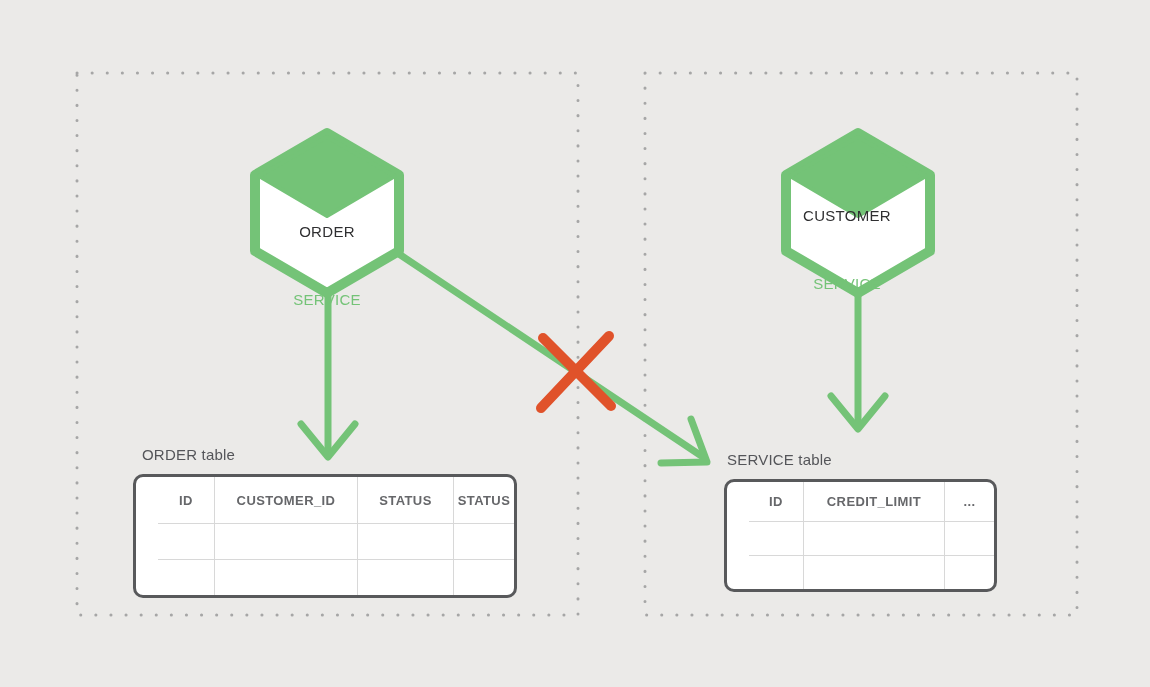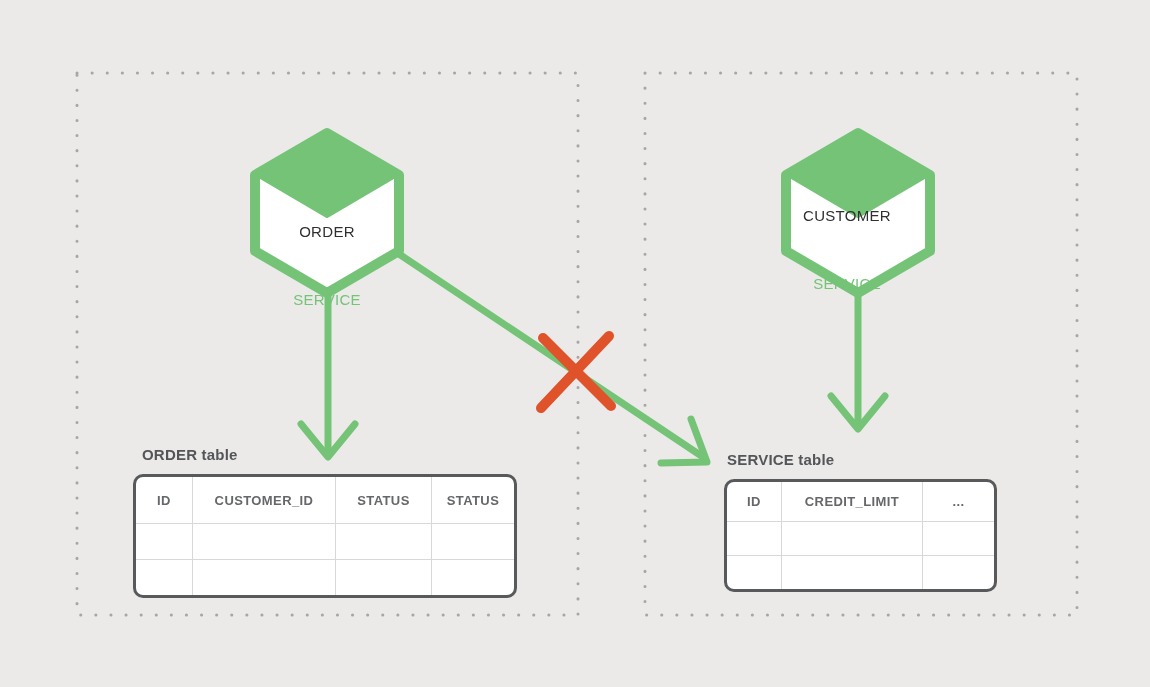--- a/index.html
+++ b/index.html
@@ -18,25 +18,25 @@
   .cross line{stroke:var(--red);stroke-width:10;stroke-linecap:round;}
   .hex-outline{fill:var(--hex_fill);stroke:var(--green);stroke-width:10;stroke-linejoin:round;}
   .hex-top{fill:var(--green);stroke:var(--green);stroke-width:4;stroke-linejoin:round;}
 
   
   .svc-label{position:absolute;text-align:center;line-height:20px;font-weight:400;font-size:15px;letter-spacing:.3px;}
   .svc-line1{color:var(--service_name_text);}
   .svc-line2{color:var(--green);margin-top:48px;}
 
   
-  .tbl-title{position:absolute;font-size:15px;font-weight:700;color:var(--heading_text);letter-spacing:.2px;text-align:right;}
+  .tbl-title{position:absolute;font-size:15px;font-weight:400;color:var(--heading_text);letter-spacing:.2px;text-align:right;}
 
   
   .db-table{position:absolute;border-collapse:separate;border-spacing:0;background:#fff;
-            border:3px solid var(--table_border);border-radius:10px;table-layout:fixed;}
+            border:3px solid var(--table_border);border-radius:10px;table-layout:fixed;padding-left:22px;}
   .db-table th{font-weight:700;font-size:13px;color:var(--header_cell_text);letter-spacing:.4px;
                text-align:center;border-right:1px solid var(--table_grid);border-bottom:1px solid var(--table_grid);}
   .db-table td{border-right:1px solid var(--table_grid);border-bottom:1px solid var(--table_grid);}
   .db-table th:last-child,.db-table td:last-child{border-right:none;}
   .db-table tbody tr:last-child td{border-bottom:none;}
   .t-order th{height:44px;} .t-order td{height:33px;}
   .t-customer th{height:37px;} .t-customer td{height:31px;}
   .th-dots{letter-spacing:3px;}
 </style>
 </head>

